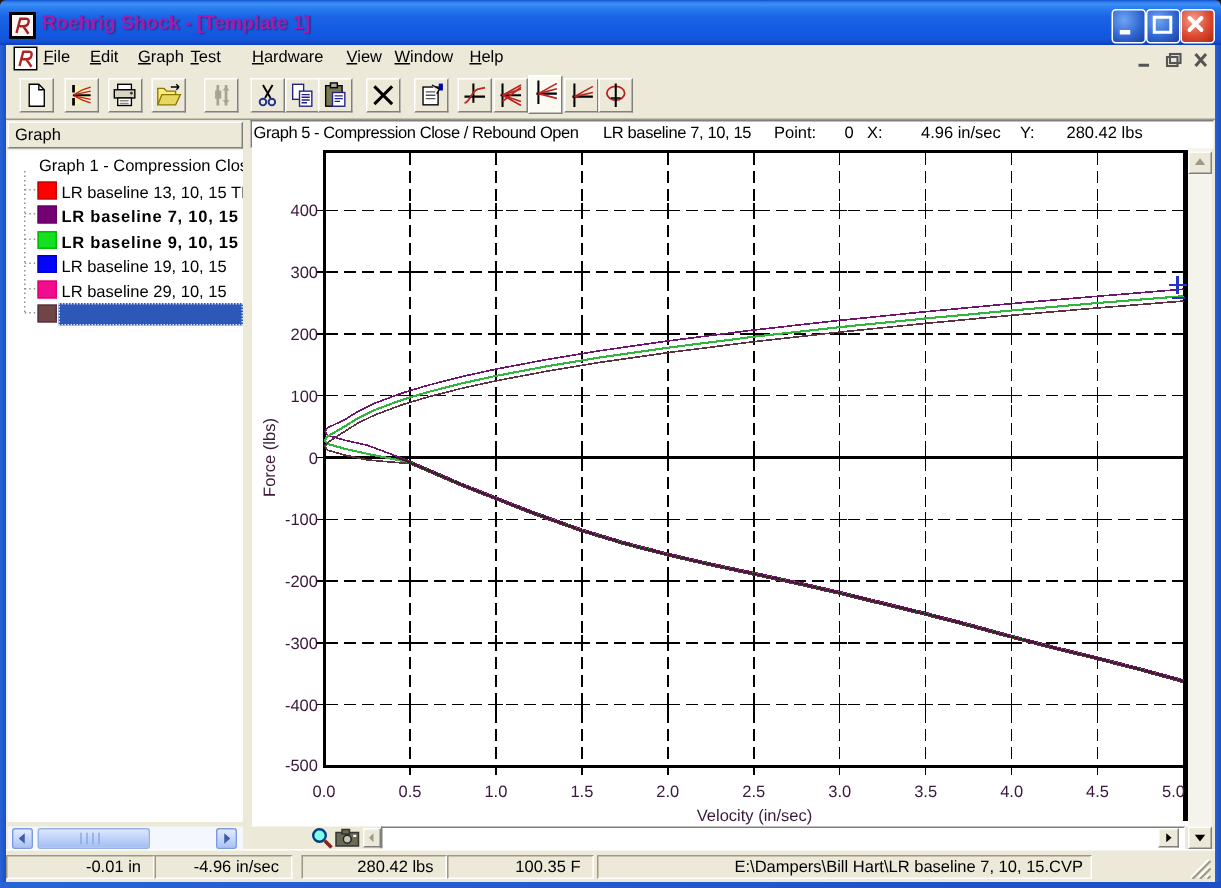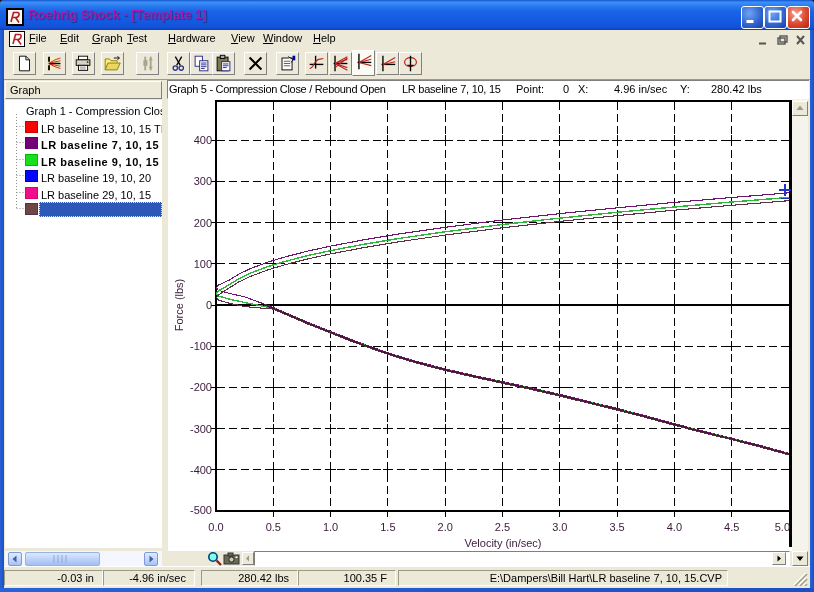--- a/index.html
+++ b/index.html
@@ -244,21 +244,21 @@
       <line x1="11.5" y1="59.5" x2="20" y2="59.5"></line>
       <line x1="11.5" y1="75.5" x2="20" y2="75.5"></line>
       <line x1="11.5" y1="92.5" x2="20" y2="92.5"></line>
       <line x1="11.5" y1="108.5" x2="20" y2="108.5"></line>
     </g>
   </svg>
   <div class="abs litem" style="left:21px;top:3px;">Graph 1 - Compression Close /</div>
   <div class="abs litem" style="left:36px;top:21px;">LR baseline 13, 10, 15 TIE</div>
   <div class="abs litem" style="left:36px;top:37px;font-weight:bold;letter-spacing:0.5px;">LR baseline 7, 10, 15</div>
   <div class="abs litem" style="left:36px;top:54px;font-weight:bold;letter-spacing:0.5px;">LR baseline 9, 10, 15</div>
-  <div class="abs litem" style="left:36px;top:70px;">LR baseline 19, 10, 20</div>
+  <div class="abs litem" style="left:36px;top:70px;">LR baseline 19, 10, 15</div>
   <div class="abs litem" style="left:36px;top:87px;">LR baseline 29, 10, 15</div>
   <div class="abs" style="left:34px;top:102px;width:123px;height:15px;background:#2E58B8;outline:1px dotted #d8e4f8;outline-offset:-1px;"></div>
   <div class="abs csq" style="top:21px;background:#FE0000;border:1px solid #c00;"></div>
   <div class="abs csq" style="top:37px;background:#750075;border:1px solid #606;"></div>
   <div class="abs csq" style="top:54px;background:#16DF20;border:1px solid #0b0;"></div>
   <div class="abs csq" style="top:70px;background:#0505F8;border:1px solid #00c;"></div>
   <div class="abs csq" style="top:87px;background:#F20D8D;border:1px solid #d07;"></div>
   <div class="abs csq" style="top:103px;background:#6F4545;border:1px solid #534;"></div>
 </div>
 
@@ -576,21 +576,21 @@
 <svg class="abs" style="left:792px;top:101px;width:16px;height:15px" viewBox="0 0 16 15">
   <path d="M8 4.5 L4.5 9 H11.5 Z" fill="#9a9a8a"></path>
   </svg>
 <div class="abs" style="left:792px;top:551px;width:16px;height:15px;background:#ECE9D8;
   border:1px solid;border-color:#fff #808080 #808080 #fff;box-sizing:border-box;"></div>
 <svg class="abs" style="left:792px;top:551px;width:16px;height:15px" viewBox="0 0 16 15">
   <path d="M8 10 L4.5 5.5 H11.5 Z" fill="#000"></path>
   </svg>
 
 <div class="abs" id="statusbar"></div>
-<div class="abs sfield" style="left:4px;width:99px;">-0.03 in</div>
+<div class="abs sfield" style="left:4px;width:99px;">-0.01 in</div>
 <div class="abs sfield" style="left:103px;width:92px;">-4.96 in/sec</div>
 <div class="abs sfield" style="left:201px;width:97px;">280.42 lbs</div>
 <div class="abs sfield" style="left:298px;width:98px;">100.35 F</div>
 <div class="abs sfield" style="left:398px;width:330px;padding-right:5px;">E:\Dampers\Bill Hart\LR baseline 7, 10, 15.CVP</div>
 
 <svg class="abs" style="left:790px;top:570px;width:18px;height:16px" viewBox="0 0 18 16">
   <g stroke="#fff" stroke-width="1.4">
       <line x1="16" y1="3" x2="4" y2="15"></line>
       <line x1="16" y1="8" x2="9" y2="15"></line>
       <line x1="16" y1="13" x2="14" y2="15"></line>

